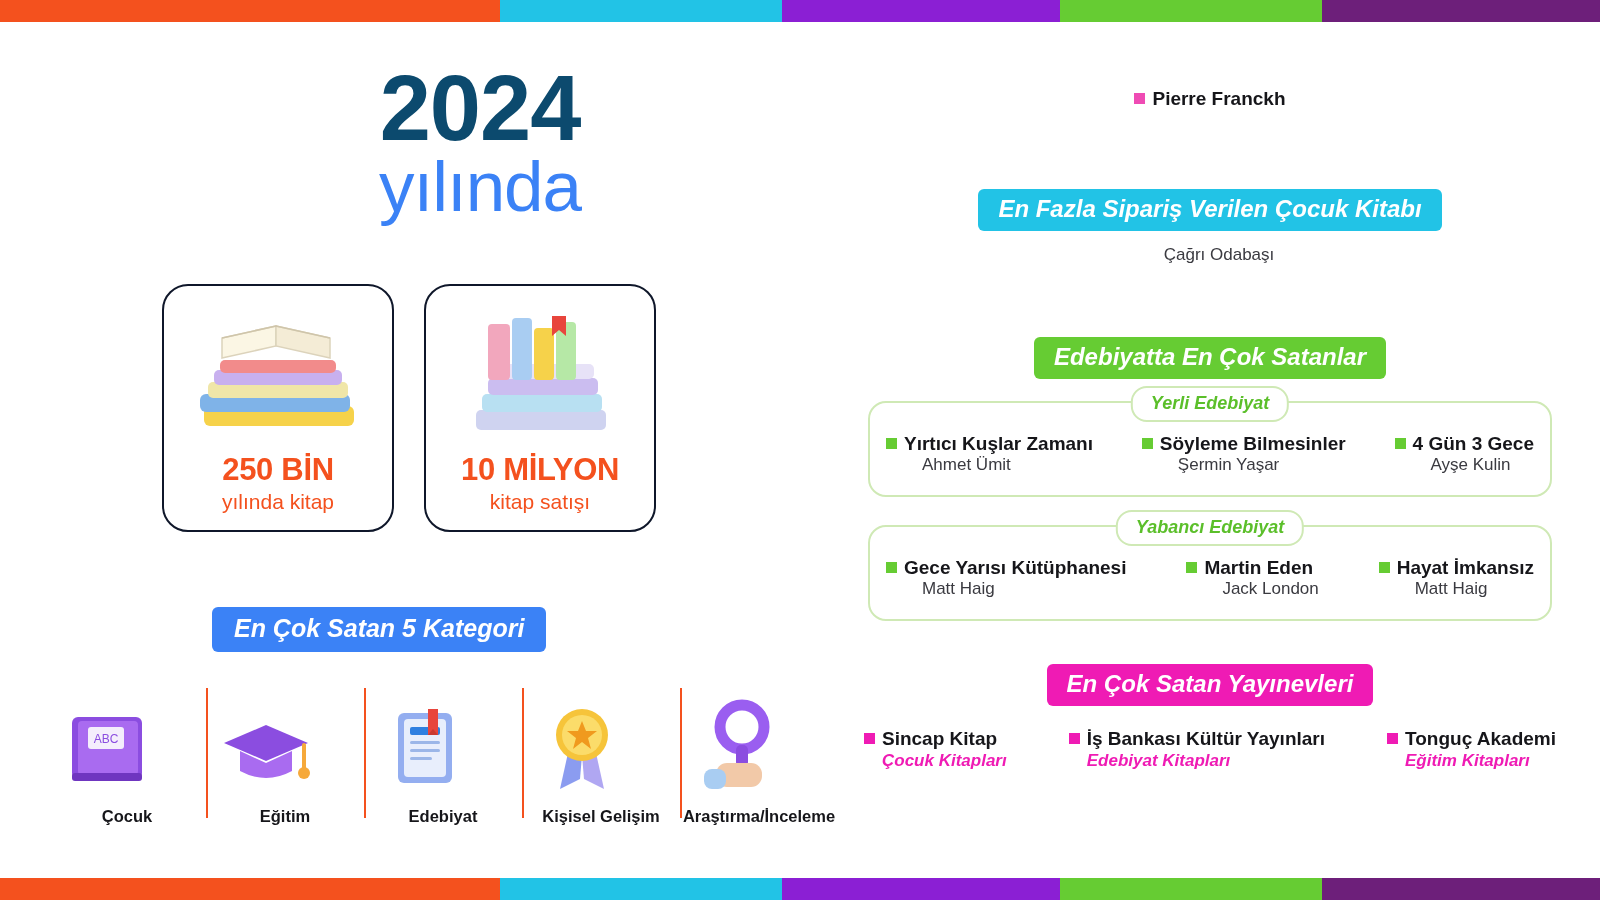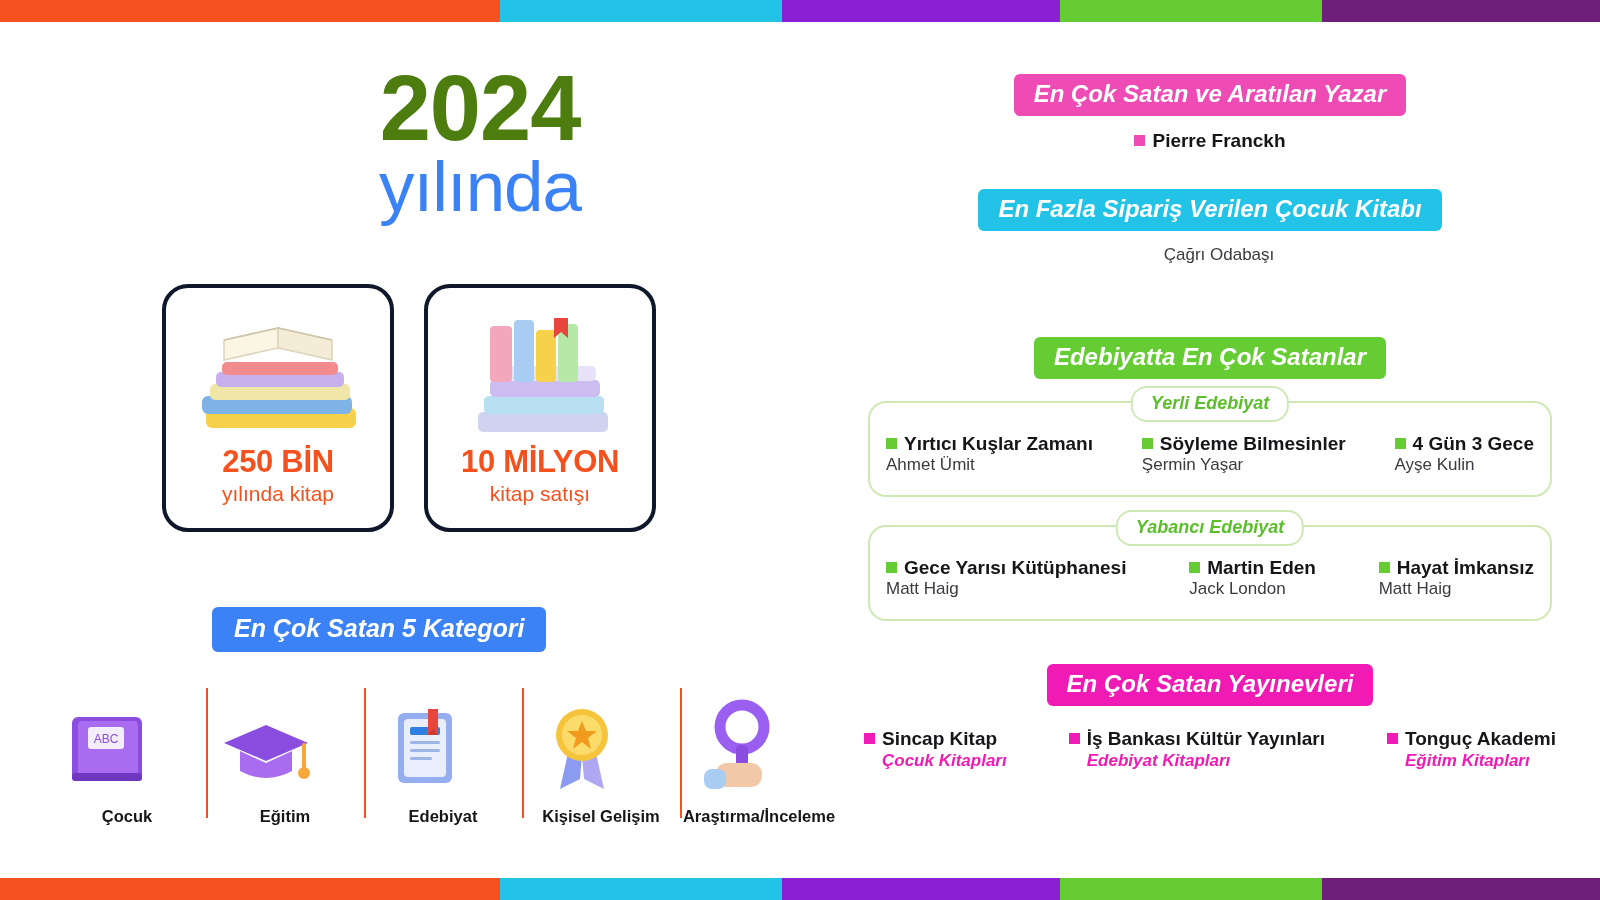--- a/index.html
+++ b/index.html
@@ -44,34 +44,34 @@
   #inner { position: relative; width: 100%; height: 100%; }
 
   
   #left { position: absolute; left: 0; top: 0; width: 820px; height: 100%; }
 
   #year-block {
     position: absolute; left: 240px; top: 40px; width: 420px;
     text-align: center;
   }
   #year-block .y1 {
-    font-size: 92px; font-weight: 800; color: #4d7c0f;
+    font-size: 92px; font-weight: 800; color: #0c4a6e;
     letter-spacing: -1px; line-height: 1.0;
   }
   #year-block .y2 {
     font-size: 71px; font-weight: 400; color: #3b82f6;
     letter-spacing: -1px; line-height: 1.05; margin-top: -4px;
   }
 
   .stat-box {
     position: absolute; top: 262px;
     width: 232px; height: 248px;
-    border: 4px solid #0f172a; border-radius: 26px;
+    border: 2px solid #0f172a; border-radius: 26px;
     display: flex; flex-direction: column; align-items: center;
-    justify-content: flex-end; padding-bottom: 22px;
+    justify-content: flex-end; padding-bottom: 16px;
   }
   #stat-1 { left: 132px; }
   #stat-2 { left: 394px; }
   .stat-art { position: absolute; top: 16px; left: 0; width: 100%; height: 150px; }
   .stat-num { font-size: 31px; font-weight: 800; color: #f4511e; letter-spacing: -0.3px; }
   .stat-lbl { font-size: 21px; color: #f4511e; margin-top: 2px; }
 
   #cat-title {
     position: absolute; left: 182px; top: 585px;
     background: #3b82f6; color: #ffffff;
@@ -142,21 +142,21 @@
   }
   .lit-box .sub-tag {
     position: absolute; top: -17px; left: 50%; transform: translateX(-50%);
     background: #ffffff; border: 2px solid #cfe9b5; border-radius: 16px;
     padding: 5px 18px 6px 18px;
     font-size: 18px; font-weight: 800; font-style: italic; color: #5bbf2a;
     white-space: nowrap;
   }
   .lit-grid { display: flex; justify-content: space-between; gap: 10px; }
   .lit-cell { flex: 0 1 auto; }
-  .lit-cell .entry-author { display: block; margin-left: 0; }
+  .lit-cell .entry-author { display: block; margin-left: 36px; }
 
   
   #sec-pub { position: absolute; top: 642px; left: 0; width: 100%; }
   #pub-grid {
     display: flex; justify-content: space-between;
     margin: 22px 14px 2px 14px; gap: 14px;
   }
   .pub-cell .pub-name { font-size: 19px; font-weight: 800; color: #16161a; white-space: nowrap; }
   .pub-cell .pub-sub {
     font-size: 17px; font-style: italic; font-weight: 700;
@@ -300,21 +300,20 @@
             </div>
             <div class="cat-label">Araştırma/İnceleme</div>
           </div>
 
         </div>
       </div>
 
       <div id="right">
 
         <div id="sec-author" class="center">
-          <div class="sec-title t-pink">En Çok Satan ve Aratılan Yazar</div>
           <div class="name">
             <span class="bullet b-pink"></span><span>Pierre Franckh</span>
           </div>
         </div>
 
         <div id="sec-child" class="center">
           <div class="sec-title t-cyan">En Fazla Sipariş Verilen Çocuk Kitabı</div>
           <div class="body">
             <div class="entry-author">Çağrı Odabaşı</div>
           </div>

